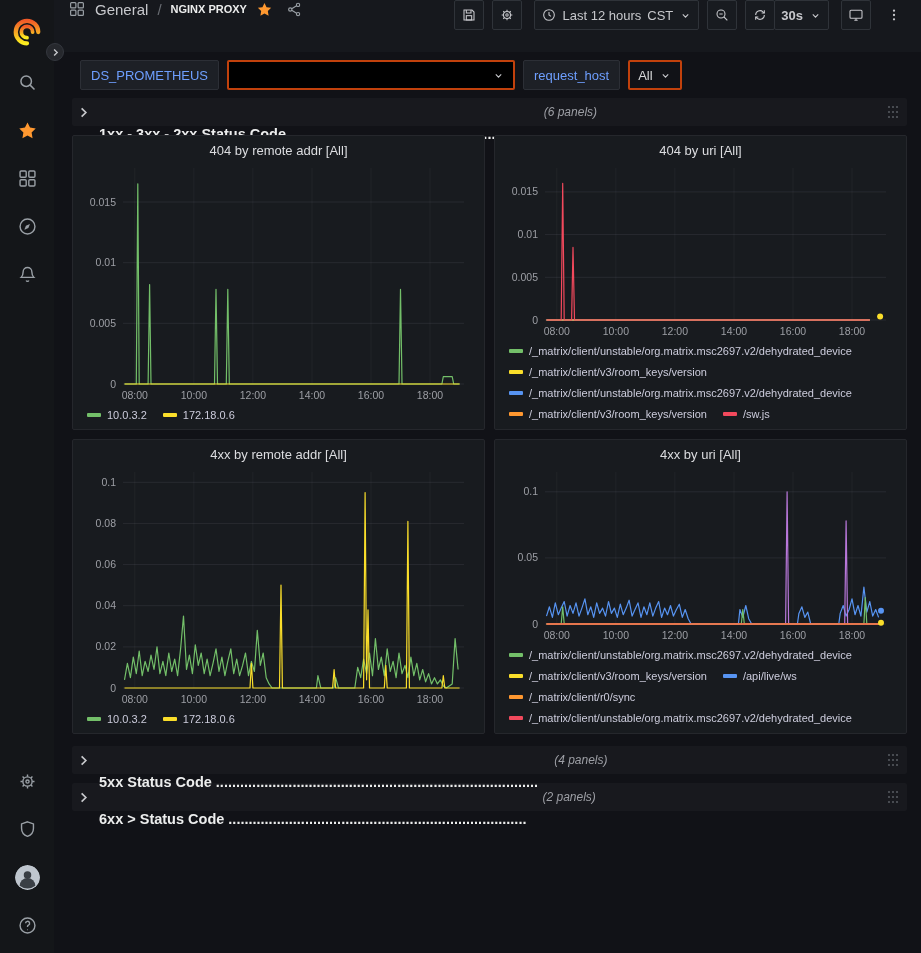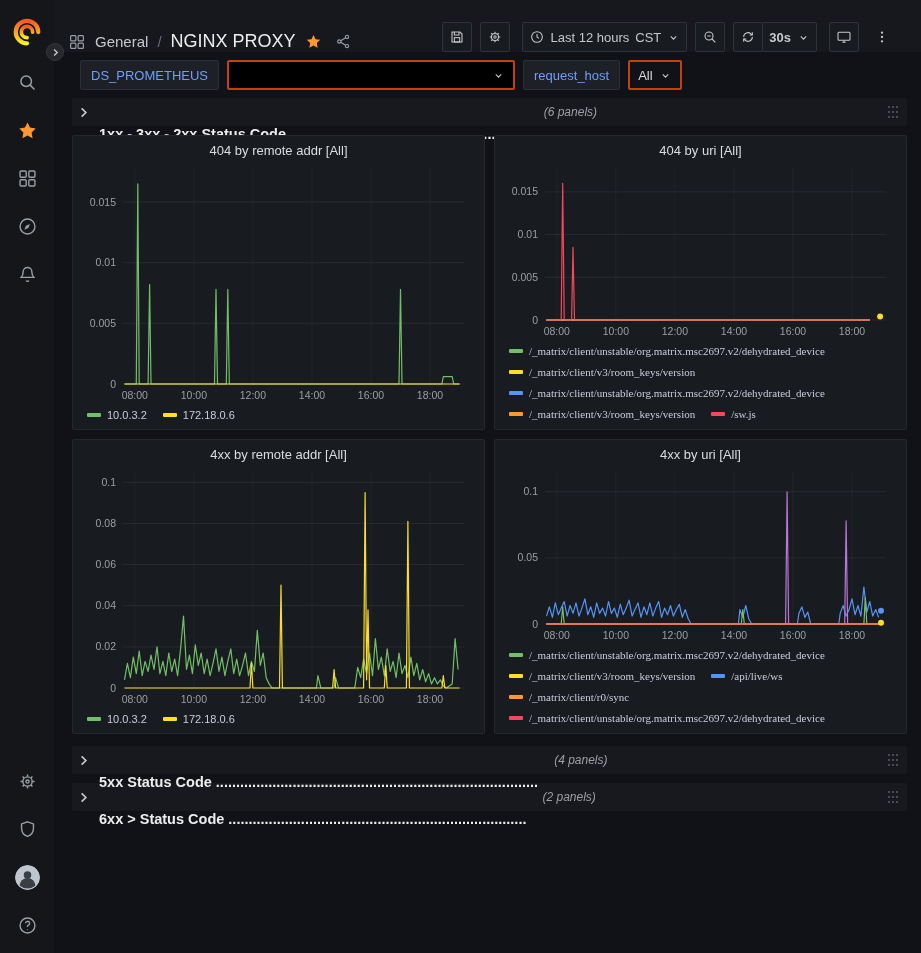--- a/index.html
+++ b/index.html
@@ -29,29 +29,29 @@
     position: absolute; left: 46px; top: 43px; width: 18px; height: 18px;
     border-radius: 50%; background: #26282d; border: 1px solid #34373e; color: #c7c8cc;
     display: flex; align-items: center; justify-content: center; z-index: 10; cursor: pointer; padding:0;
   }
   .sidebar-expand svg { width: 11px; height: 11px; }
 
   
   .main { flex: 1; display: flex; flex-direction: column; min-width: 0; }
 
   .topnav {
-    height: 52px; background: #16181d; display: flex; align-items: flex-end;
-    padding: 0 24px 0 14px; flex: 0 0 52px;
+    height: 52px; background: #16181d; display: flex; align-items: flex-start;
+    padding: 0 12px 0 14px; flex: 0 0 52px;
   }
   .crumb-group { display: flex; align-items: center; gap: 9px; min-width: 0; }
   .crumb-icon { color: #9aa0a6; display:flex; }
   .crumb-icon svg { width: 18px; height: 18px; }
   .crumb-section { font-size: 15px; color: #c7c8cc; cursor: pointer; }
   .crumb-sep { color: #6a6d73; font-size: 15px; }
-  .crumb-title { font-size: 18px; color: #eceded; font-weight: 400; cursor: pointer; }
+  .crumb-title { font-size: 11px; color: #eceded; font-weight: 700; cursor: pointer; }
   .star-fav { color: var(--accent, #FF9830); display: flex; cursor: pointer; }
   .star-fav svg { width: 17px; height: 17px; }
   .share-btn { color: #9aa0a6; display: flex; cursor: pointer; margin-left: 4px; }
   .share-btn svg { width: 17px; height: 17px; }
 
   .topnav-right { margin-left: auto; display: flex; align-items: center; }
   .tb-btn {
     height: 30px; min-width: 30px; display: inline-flex; align-items: center; justify-content: center;
     gap: 6px; padding: 0 6px; border: 1px solid #2f3339; border-radius: 2px;
     background: #181b20; color: #c7c8cc; font-size: 13px; cursor: pointer;
@@ -100,21 +100,21 @@
     display: flex; flex-direction: column; overflow: hidden; padding: 2px 4px 0;
   }
   .panel-title { font-size: 13px; font-weight: 500; color: #dcdde0; text-align: center; padding: 5px 0 2px; cursor: pointer; flex: 0 0 auto; }
   .chart { position: relative; min-height: 0; }
   .panel--a .chart { flex: 1 1 auto; }
   .panel--b .chart { flex: 0 0 180px; }
   .legend {
     flex: 0 0 auto; display: flex; flex-wrap: wrap; align-content: flex-start;
     column-gap: 16px; row-gap: 5px; padding: 3px 10px 6px; font-size: 11px; line-height: 16px; color: #ccccdc;
   }
-  .panel--b .legend { flex: 1 1 auto; min-height: 0; overflow: hidden; font-family: Liberation Serif, serif; }
+  .panel--b .legend { flex: 1 1 auto; min-height: 0; overflow: hidden; }
   .legend-item { display: inline-flex; align-items: center; white-space: nowrap; cursor: pointer; }
   .legend-swatch { display: inline-block; width: 14px; height: 4px; border-radius: 1px; margin-right: 6px; }
   svg { font-family: inherit; }
 </style>
 </head>
 <body>
 
 <div class="app">
 
   <aside class="sidebar">

